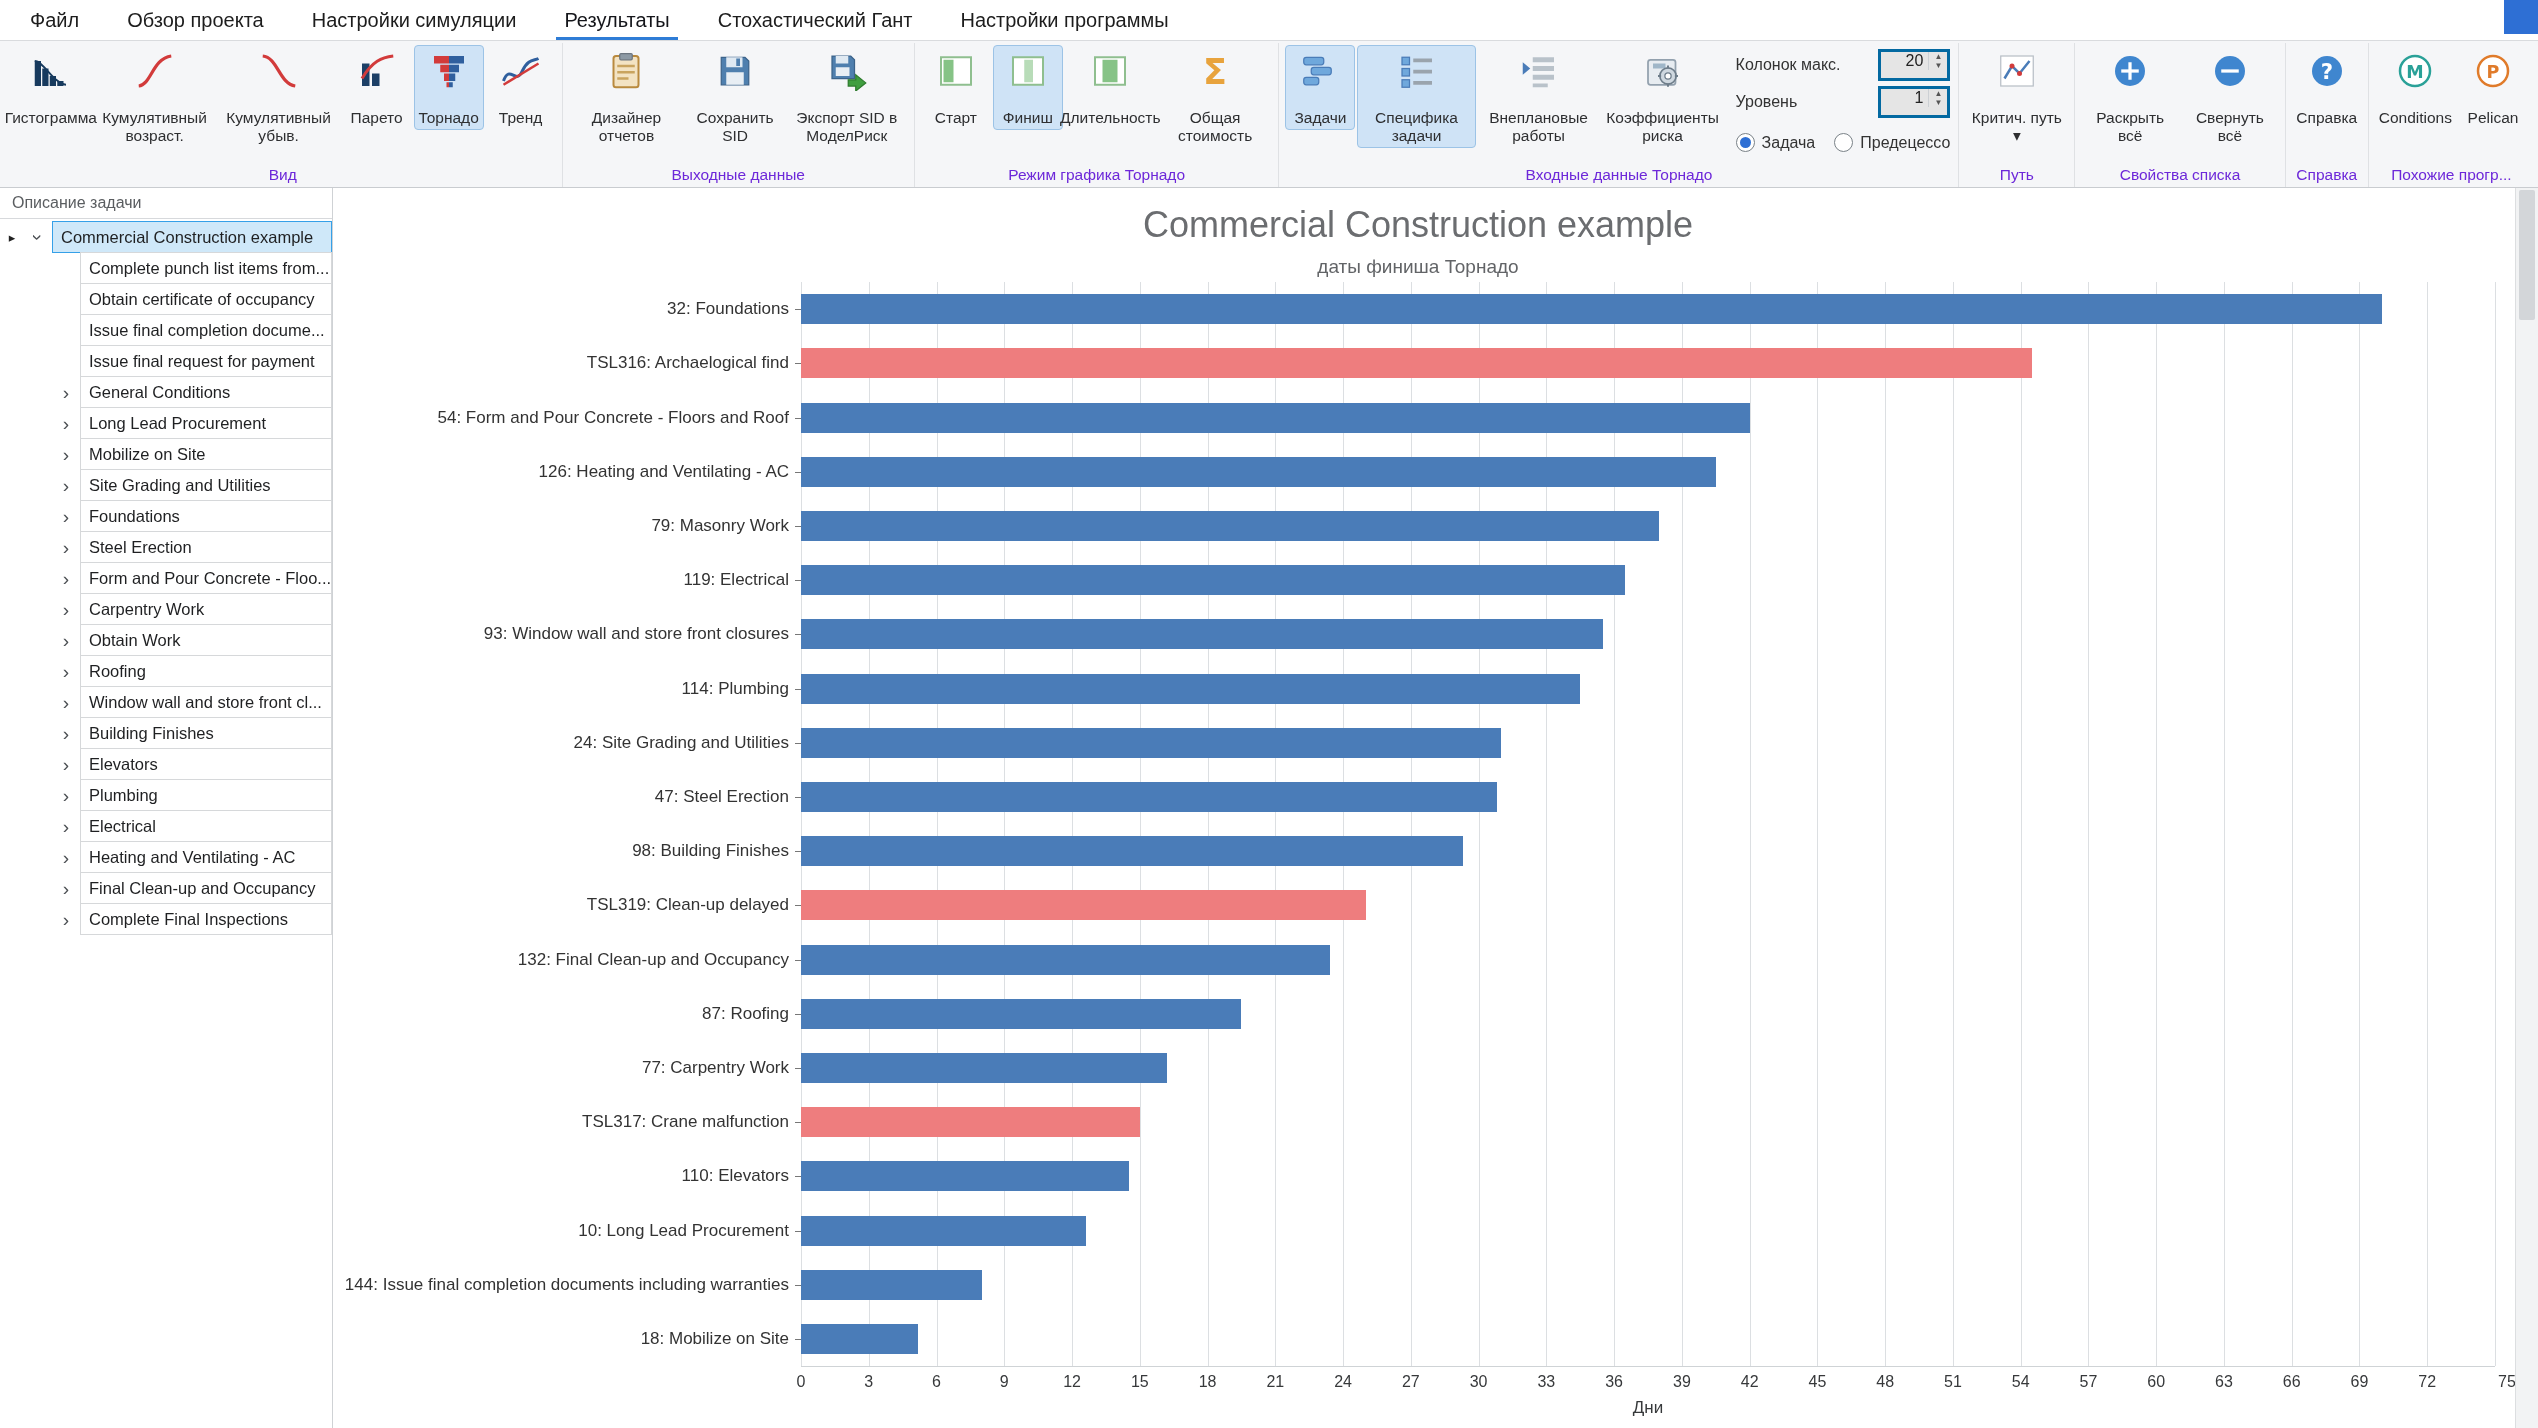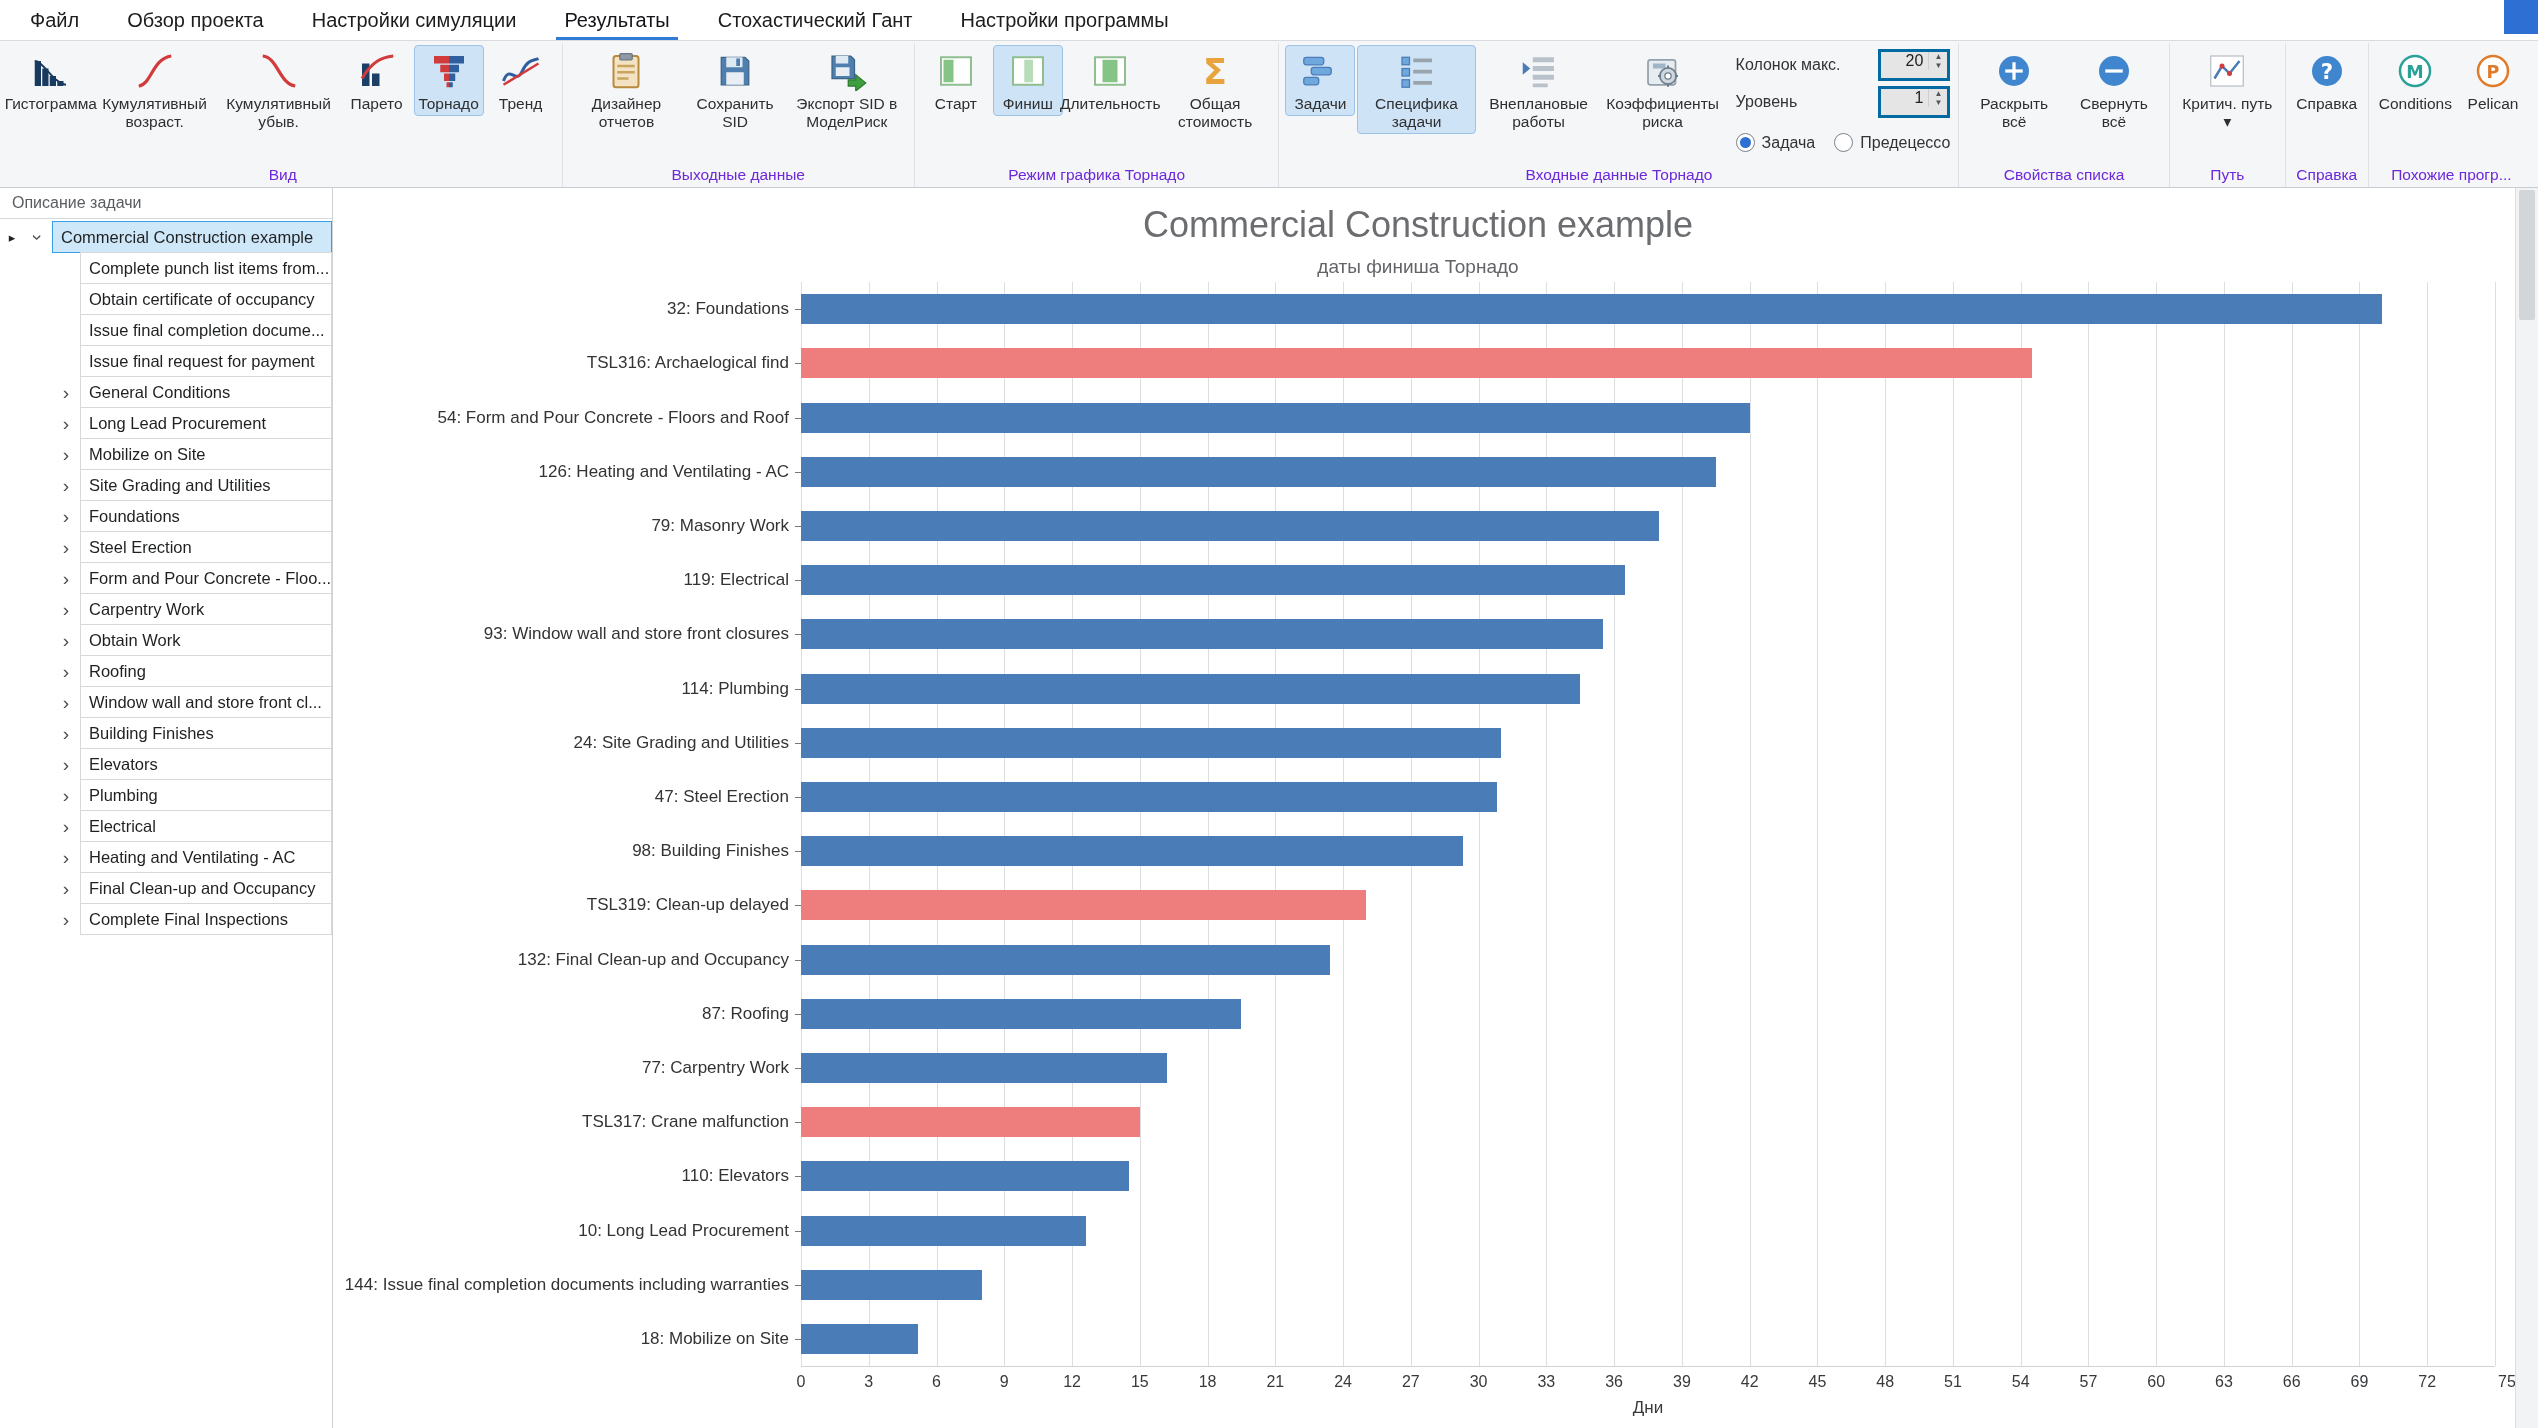--- a/index.html
+++ b/index.html
@@ -18,21 +18,21 @@
   
   .ribbon{height:144px;background:#f5f6f8;border-bottom:1px solid #c9ccd0;display:flex;align-items:stretch;padding:2px 4px 0 4px;flex:0 0 auto;overflow:hidden}
   .ribbon-group{display:flex;flex-direction:column;padding:0 6px;border-right:1px solid #dfe1e4}
   .ribbon-group:last-child{border-right:none}
   .group-body{flex:1;display:flex;align-items:flex-start;gap:2px;padding-top:2px}
   .group-label{height:24px;display:flex;align-items:center;justify-content:center;font-size:15.5px;color:#6d28d9;white-space:nowrap}
   .rbtn{display:flex;flex-direction:column;align-items:center;min-width:62px;max-width:114px;padding:4px 3px 2px;border:1px solid transparent;border-radius:4px;text-align:center}
   .rbtn.selected{background:#cfe3f6;border-color:#9cc3e6}
   .ricon{width:42px;height:42px;display:flex;align-items:center;justify-content:center}
   .ricon svg{width:40px;height:40px}
-  .rlabel{font-size:15.5px;line-height:18px;color:#2e2f31;margin-top:3px}
+  .rlabel{font-size:15.5px;line-height:18px;color:#2e2f31;margin-top:17px}
   .grp-controls{display:flex;flex-direction:column;gap:5px;padding:4px 2px 0 10px;font-size:16px;color:#333;width:258px}
   .spin-row{display:flex;align-items:center;justify-content:space-between}
   .spin-label{white-space:nowrap}
   .spinbox{display:flex;align-items:flex-start;border:3px solid #0369a1;background:#e5e5e5;height:26px}
   .spin-val{width:42px;display:flex;align-items:center;justify-content:flex-end;padding-right:5px;font-size:16px;color:#222}
   .spin-arrows{display:flex;flex-direction:column;border-left:1px solid #ccd0d4;width:18px}
   .spin-arrows span{flex:1;display:flex;align-items:center;justify-content:center;font-size:8px;color:#555}
   .radio-row{display:flex;align-items:center;gap:7px;margin-top:10px}
   .radio{width:17px;height:17px;border:1px solid #7a8288;border-radius:50%;background:#fff;display:inline-block;position:relative;flex:0 0 auto}
   .radio.checked::after{content:"";position:absolute;inset:3px;background:#2e6fd4;border-radius:50%}
@@ -322,56 +322,56 @@
             </div>
           </div>
         </div>
         <div class="group-label">Входные данные Торнадо</div>
       </div>
       <div class="ribbon-group">
         <div class="group-body">
           <div class="rbtn">
             <span class="ricon">
               <svg viewBox="0 0 32 32">
+                <rect x="3" y="4" width="26" height="24" fill="#fff" stroke="#b9bfc6"></rect>
+                <path d="M6 22 L12 12 L18 18 L26 8" stroke="#4a7cb8" stroke-width="2" fill="none"></path>
+                <circle cx="12" cy="12" r="2" fill="#d23b3b"></circle>
+                <circle cx="18" cy="18" r="2" fill="#d23b3b"></circle>
+              </svg>
+            </span>
+            <span class="rlabel">Критич. путь ▾</span>
+          </div>
+        </div>
+        <div class="group-label">Путь</div>
+      </div>
+      <div class="ribbon-group">
+        <div class="group-body">
+          <div class="rbtn">
+            <span class="ricon">
+              <svg viewBox="0 0 32 32">
                 <circle cx="16" cy="16" r="12" fill="#3f86cf"></circle>
                 <g stroke="#fff" stroke-width="2.6">
                   <line x1="16" y1="9" x2="16" y2="23"></line>
                   <line x1="9" y1="16" x2="23" y2="16"></line>
                 </g>
               </svg>
             </span>
             <span class="rlabel">Раскрыть всё</span>
           </div>
           <div class="rbtn">
             <span class="ricon">
               <svg viewBox="0 0 32 32">
                 <circle cx="16" cy="16" r="12" fill="#3f86cf"></circle>
                 <line x1="9" y1="16" x2="23" y2="16" stroke="#fff" stroke-width="2.6"></line>
               </svg>
             </span>
             <span class="rlabel">Свернуть всё</span>
           </div>
         </div>
         <div class="group-label">Свойства списка</div>
-      </div>
-      <div class="ribbon-group">
-        <div class="group-body">
-          <div class="rbtn">
-            <span class="ricon">
-              <svg viewBox="0 0 32 32">
-                <rect x="3" y="4" width="26" height="24" fill="#fff" stroke="#b9bfc6"></rect>
-                <path d="M6 22 L12 12 L18 18 L26 8" stroke="#4a7cb8" stroke-width="2" fill="none"></path>
-                <circle cx="12" cy="12" r="2" fill="#d23b3b"></circle>
-                <circle cx="18" cy="18" r="2" fill="#d23b3b"></circle>
-              </svg>
-            </span>
-            <span class="rlabel">Критич. путь ▾</span>
-          </div>
-        </div>
-        <div class="group-label">Путь</div>
       </div>
       <div class="ribbon-group">
         <div class="group-body">
           <div class="rbtn">
             <span class="ricon">
               <svg viewBox="0 0 32 32">
                 <circle cx="16" cy="16" r="12" fill="#3f86cf"></circle>
                 <text x="16" y="22" font-size="17" font-weight="bold" fill="#fff" text-anchor="middle" font-family="DejaVu Sans">?</text>
               </svg>
             </span>

